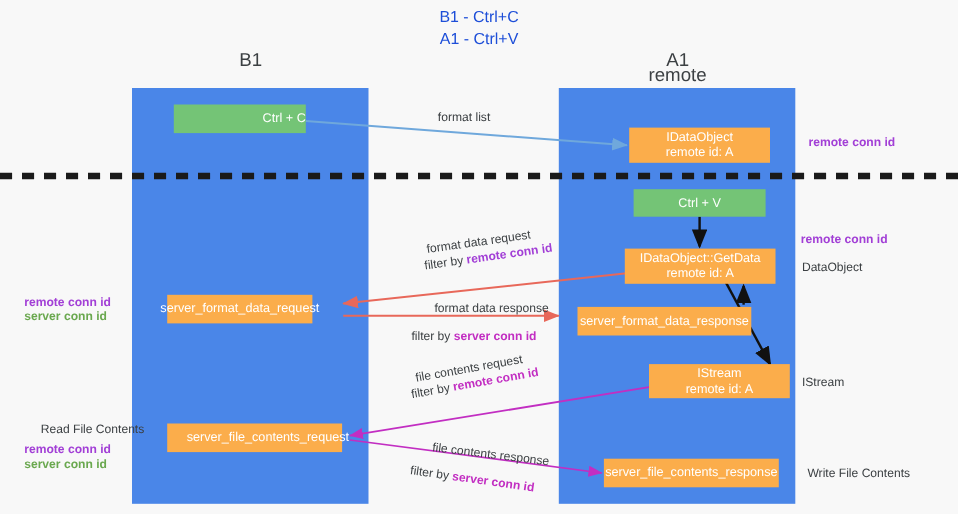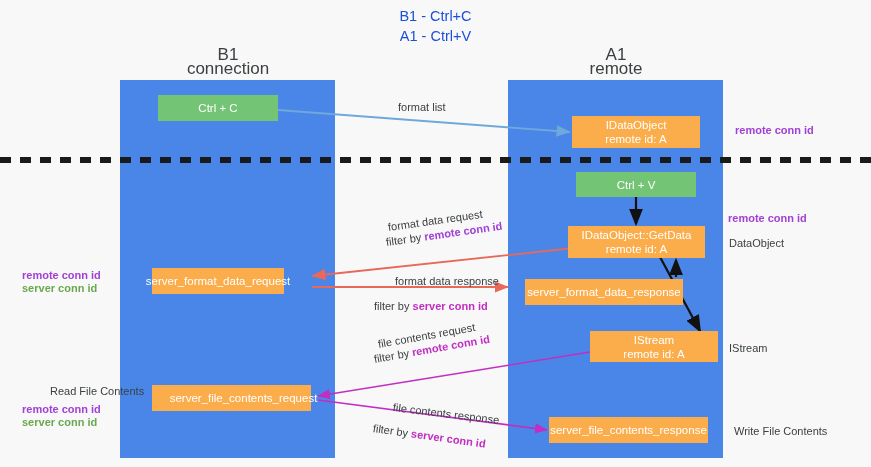--- a/index.html
+++ b/index.html
@@ -88,21 +88,20 @@
 
 <div id="canvas">
 
   <div class="title">
     <span>B1 - Ctrl+C</span><br>
     <span>A1 - Ctrl+V</span>
   </div>
 
   <div class="col-head" style="left:148px; top:48px; width:160px;">
     <span class="name">B1</span>
-    <span class="sub">connection</span>
   </div>
   <div class="col-head" style="left:536px; top:48px; width:160px;">
     <span class="name">A1</span>
     <span class="sub">remote</span>
   </div>
 
   <div class="lane lane-b1"></div>
   <div class="lane lane-a1"></div>
 
   <svg class="layer" viewBox="0 0 871 467">
@@ -133,21 +132,21 @@
 
     <line x1="660" y1="257" x2="700" y2="331" stroke="#111111" stroke-width="2.2" marker-end="url(#arrow-black)"></line>
 
     <line x1="676" y1="277" x2="676" y2="260" stroke="#111111" stroke-width="2.2" marker-end="url(#arrow-black)"></line>
 
     <line x1="590" y1="352" x2="318" y2="396" stroke="#c22ec2" stroke-width="1.6" marker-end="url(#arrow-magenta)"></line>
 
     <line x1="318" y1="400" x2="547" y2="430" stroke="#c22ec2" stroke-width="1.6" marker-end="url(#arrow-magenta)"></line>
   </svg>
 
-  <div class="box green" style="left:158px; top:95px; width:120px; height:26px;">
+  <div class="box green" style="left:158px; top:95px; width:120px; height:26px;align-items:flex-end;">
     <span>Ctrl + C</span>
   </div>
 
   <div class="box orange" style="left:572px; top:116px; width:128px; height:32px;">
     <span>IDataObject</span>
     <span>remote id: A</span>
   </div>
 
   <div class="box green" style="left:576px; top:172px; width:120px; height:25px;">
     <span>Ctrl + V</span>
@@ -207,17 +206,17 @@
 
   <div class="lbl" style="left:729px; top:236px;">DataObject</div>
 
   <div class="lbl" style="left:729px; top:341px;">IStream</div>
 
   <div class="lbl" style="left:734px; top:424px;">Write File Contents</div>
 
   <div class="lbl purple" style="left:22px; top:268px;">remote conn id</div>
   <div class="lbl green" style="left:22px; top:281px;">server conn id</div>
 
-  <div class="lbl" style="left:18px; top:384px;padding-left:32px;">Read File Contents</div>
+  <div class="lbl" style="left:5px; top:384px;padding-left:32px;">Read File Contents</div>
   <div class="lbl purple" style="left:22px; top:402px;">remote conn id</div>
   <div class="lbl green" style="left:22px; top:415px;">server conn id</div>
 
 </div>
 
 </body></html>

